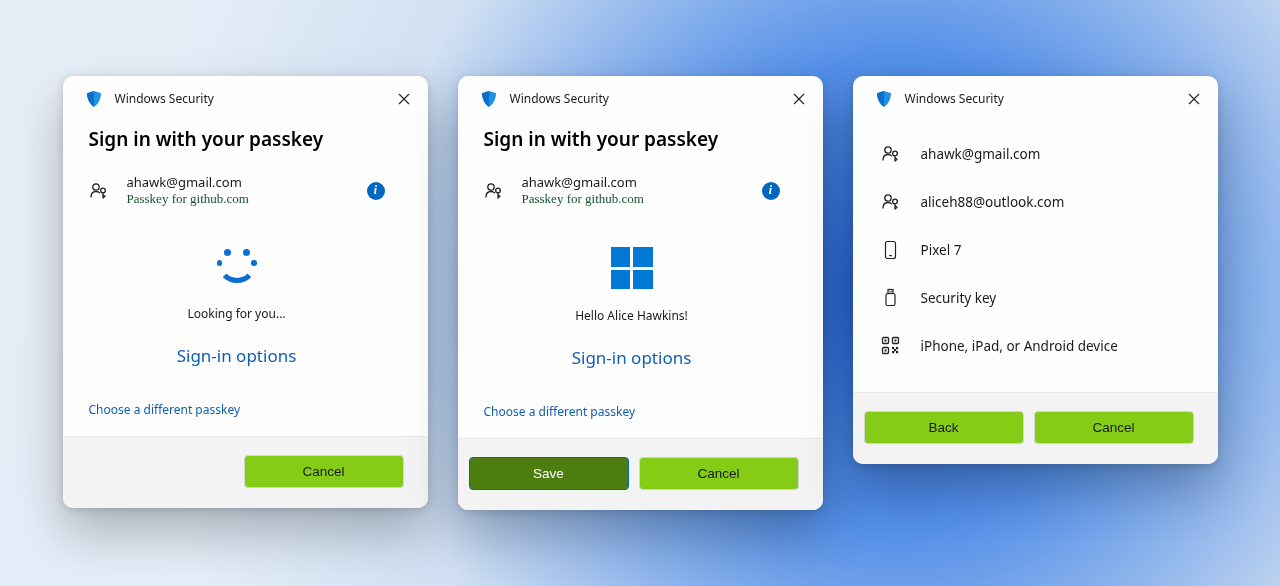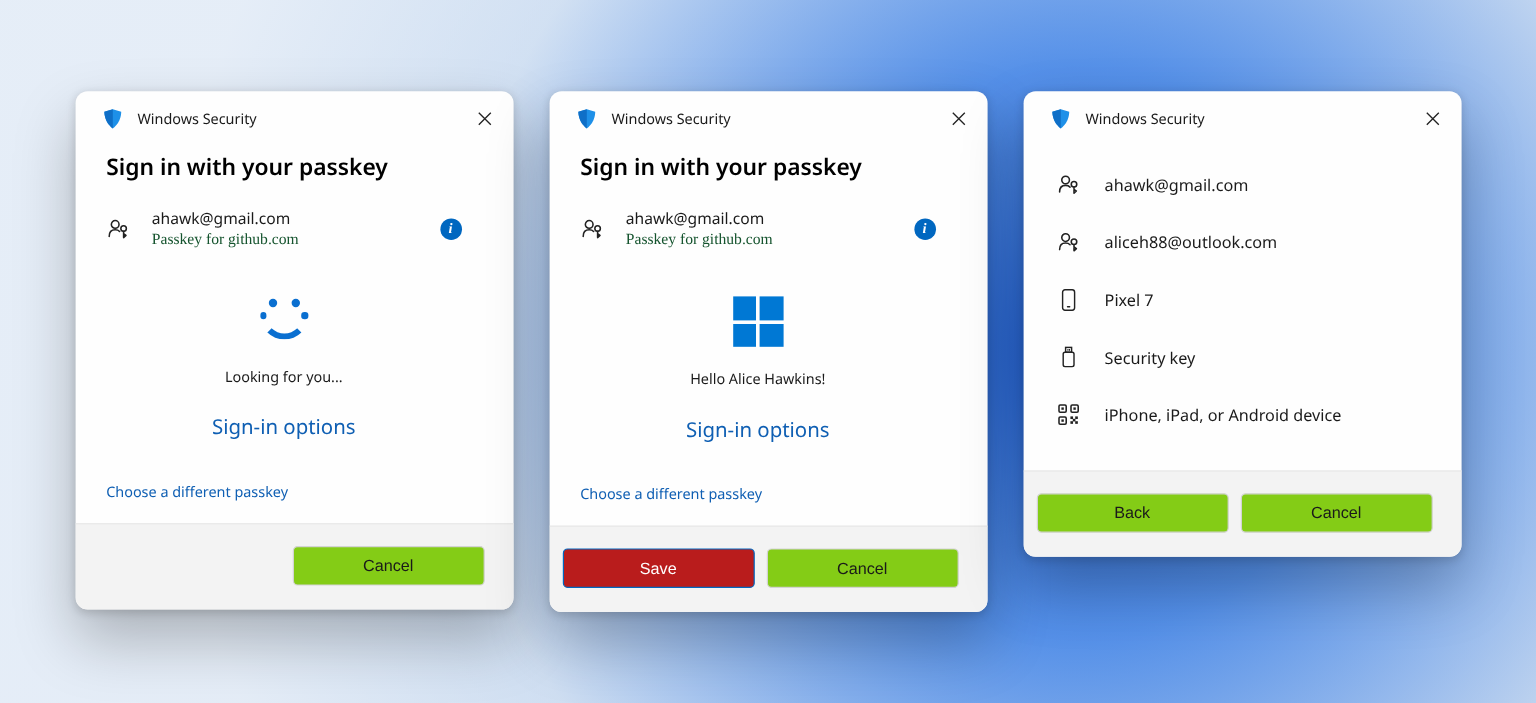--- a/index.html
+++ b/index.html
@@ -67,21 +67,21 @@
     min-width: 160px;
     height: 33px;
     border-radius: 4px;
     border: 1px solid #d3d3d3;
     background: #84cc16;
     font-size: 13.5px;
     color:#1a1a1a;
     cursor:pointer;
     display:flex; align-items:center; justify-content:center;
   }
-  .btn.primary { background:#b91c1c; border-color:#0067c0; color:#fff; }
+  .btn.primary { background:#4d7c0f; border-color:#0067c0; color:#fff; }
 
   
   .list { padding-top: 4px; }
   .list-item { display:flex; align-items:center; height:48px; cursor:pointer; }
   .list-item .li-icon { width:24px; margin-right:18px; display:flex; justify-content:center; }
   .list-item .li-label { font-size:13.5px; color:#1a1a1a; }
 
   
   .smiley { width:46px; height:40px; margin:0 auto; position:relative; }
   .smiley .eye { position:absolute; width:7px; height:7px; background:#0a6fd0; border-radius:50%; top:2px; }

